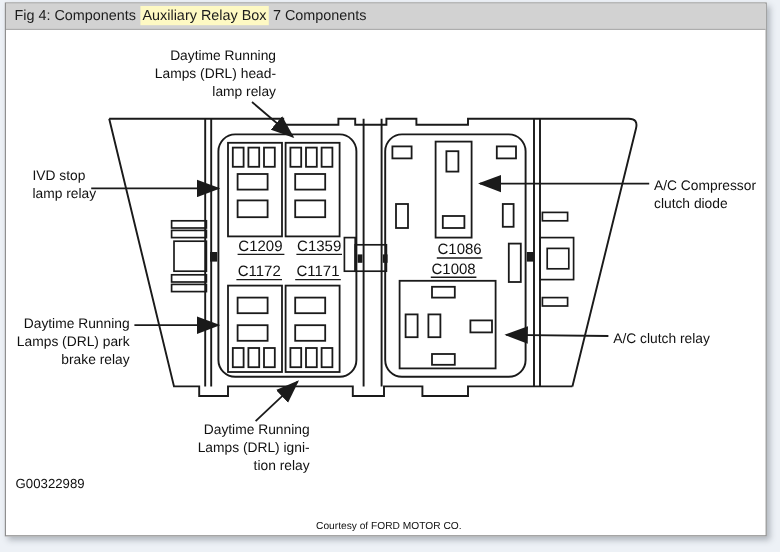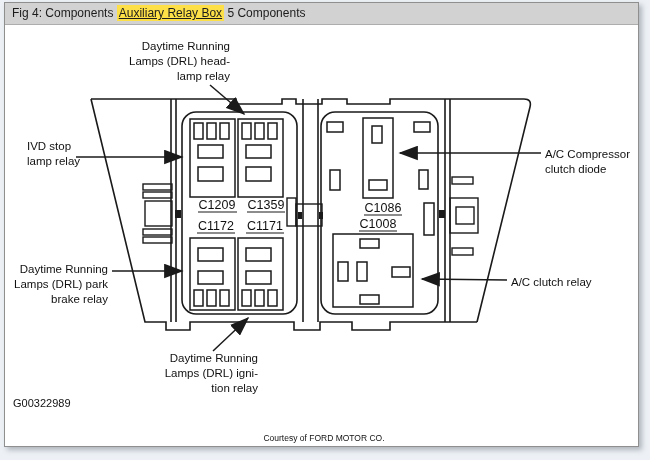--- a/index.html
+++ b/index.html
@@ -16,37 +16,37 @@
     border:1px solid #8f8f8f;
     box-shadow:3px 3px 5px rgba(60,70,80,.35);
   }
   .titlebar{
     position:absolute;left:0;top:0;right:0;height:21px;
     background:#d2d2d2;
     border-bottom:1px solid #adadad;
     font-size:12px;line-height:21px;color:#1c1c1c;
     padding-left:7px;white-space:pre;
   }
-  .titlebar .hl{background:#fde047;padding:1px 2px;text-decoration:underline;}
+  .titlebar .hl{background:#fef9c3;padding:1px 2px;}
   .diagram-svg{position:absolute;left:0;top:0;}
   .diagram-svg text{
     font-family:"Liberation Sans", sans-serif;
     fill:#111111;
   }
   .lbl{font-size:11.5px;}
   .conn{font-size:12.5px;}
   .gcode{font-size:11px;fill:#2b2b2b;}
   .credit{font-size:8.5px;fill:#3a3a3a;}
 </style>
 </head>
 <body>
 
 <div class="page">
   <div class="frame">
-    <div class="titlebar"><span>Fig 4: Components </span><span class="hl">Auxiliary Relay Box</span><span> 5 Components</span></div>
+    <div class="titlebar"><span>Fig 4: Components </span><span class="hl">Auxiliary Relay Box</span><span> 7 Components</span></div>
   </div>
 
   <svg class="diagram-svg" width="650" height="460" viewBox="0 0 650 460">
     <defs>
       <marker id="ah" viewBox="0 0 12 9" refX="11" refY="4.5" markerWidth="13" markerHeight="10" orient="auto">
         <path d="M0,0 L12,4.5 L0,9 z" fill="#1a1a1a"></path>
       </marker>
     </defs>
 
     <g stroke="#1a1a1a" fill="none" stroke-width="1.6">

